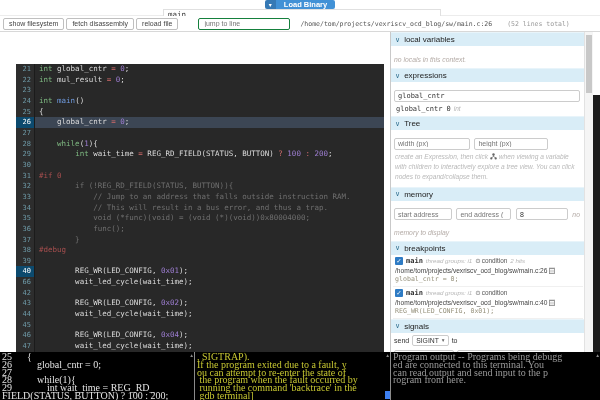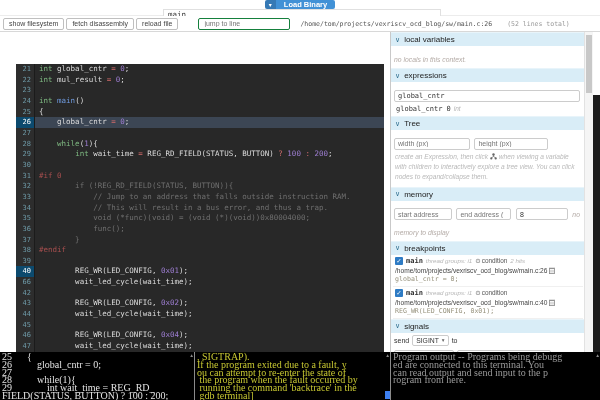--- a/index.html
+++ b/index.html
@@ -229,21 +229,21 @@
       <div class="ed-row">
         <div class="gut">36</div>
         <div class="code"><span class="tk-c">            func();</span></div>
       </div>
       <div class="ed-row">
         <div class="gut">37</div>
         <div class="code"><span class="tk-c">        }</span></div>
       </div>
       <div class="ed-row">
         <div class="gut">38</div>
-        <div class="code"><span class="tk-p">#endif</span></div>
+        <div class="code"><span class="tk-p">#debug</span></div>
       </div>
       <div class="ed-row">
         <div class="gut">39</div>
         <div class="code"></div>
       </div>
       <div class="ed-row">
         <div class="gut bp">40</div>
         <div class="code"><span class="tk-w">        REG_WR(LED_CONFIG, </span><span class="tk-n">0x01</span><span class="tk-w">);</span></div>
       </div>
       <div class="ed-row">

